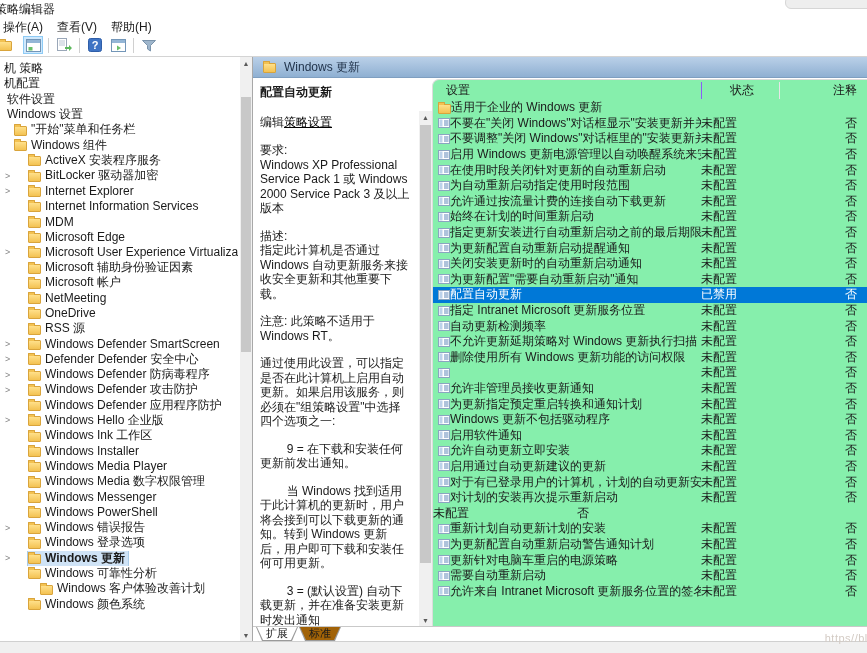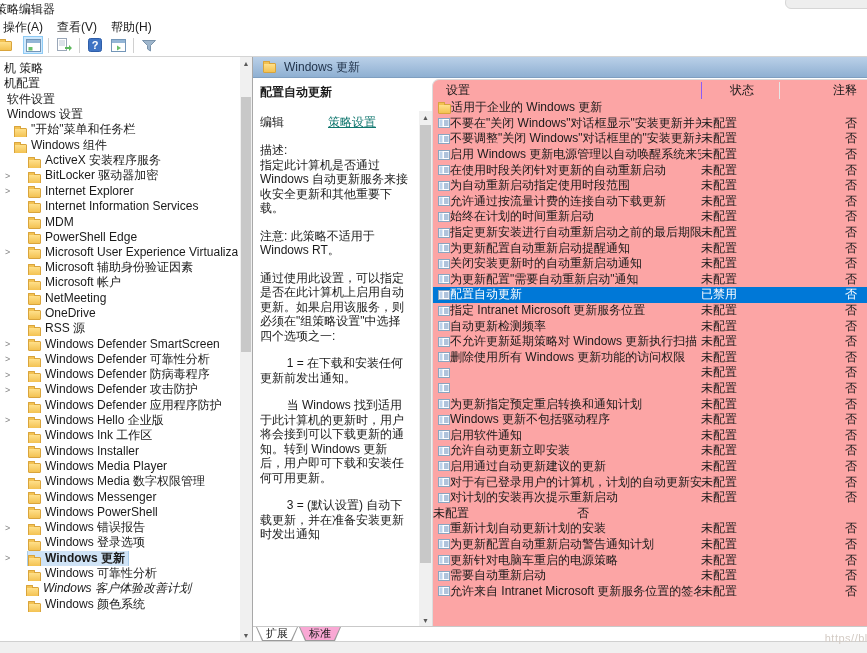--- a/index.html
+++ b/index.html
@@ -27,70 +27,70 @@
     background:#f3c252; border:1px solid #d9a43b; border-bottom:none; border-radius:1px 1px 0 0; }
   .tbtn .folder.clip { margin-left:-9px; }
   
   #main { display:flex; height:584px; }
   #left-panel { width:253px; flex:none; border-right:1px solid #a8a8a8;
     position:relative; overflow:hidden; background:#fff; }
   #tree { padding:4px 14px 0 0; }
   .trow { height:15.3px; display:flex; align-items:center; white-space:nowrap; overflow:hidden; }
   .arrow-slot { width:26px; flex:none; color:#838383; font-size:9px; padding-left:3px; }
   .tlabel { padding-left:4px; }
-  .hl { display:flex; align-items:flex-end; }
+  .hl { display:flex; align-items:center; }
   .trow.sel .hl { background:#cfe3f6; outline:1px solid #a9cbe8; padding-right:3px; }
   .trow.sel .tlabel { font-weight:bold; }
   
   .sb { position:absolute; width:12px; background:#f0f0f0; }
   .sb .sb-arrow { position:absolute; left:0; width:12px; height:12px; font-size:7px;
     color:#5a5a5a; display:flex; align-items:center; justify-content:center; }
   .sb .up { top:0; } .sb .down { bottom:0; }
   .sb .thumb { position:absolute; left:1px; width:10px; background:#c8c8c8; }
   #tree-scroll { right:0; top:0; bottom:0; }
   #tree-scroll .thumb { top:40px; height:255px; }
   
   #right-side { flex:1; display:flex; flex-direction:column; min-width:0; background:#fff; }
   #header-bar { height:21px; flex:none; background:linear-gradient(#bad0e8,#8fb0d2);
     border-bottom:1px solid #7f9fc0; display:flex; align-items:center; gap:8px;
     padding-left:10px; color:#22344c; }
   #content { flex:1; display:flex; min-height:0; }
   #detail { width:166px; flex:none; padding:7px 8px 0 7px; overflow:hidden; line-height:14.5px; }
   #detail .ptitle { font-weight:bold; margin-bottom:15px; }
   #detail .editline { margin-bottom:14px; }
-  #detail .link { color:#0f766e; text-decoration:underline; cursor:pointer;padding-left:44px; }
+  #detail .link { color:#000000; text-decoration:underline; cursor:pointer; }
   #detail p { white-space:pre-wrap; margin-bottom:13px; }
   #mid-scroll { width:13px; flex:none; position:relative; }
   #mid-scroll .track { position:absolute; top:33px; bottom:0; left:0; right:0; background:#f0f0f0; }
   #mid-scroll .sb-arrow { position:absolute; left:0; width:13px; height:12px; font-size:7px;
     color:#5a5a5a; display:flex; align-items:center; justify-content:center; }
   #mid-scroll .up { top:0; } #mid-scroll .down { bottom:0; }
   #mid-scroll .thumb { position:absolute; top:14px; left:1px; width:11px; height:438px; background:#c8c8c8; }
   
-  #list-panel { flex:1; min-width:0; display:flex; flex-direction:column; background:#fca5a5;
+  #list-panel { flex:1; min-width:0; display:flex; flex-direction:column; background:#86efac;
     border-left:1px solid #dcdcdc; border-top:1px solid #dcdcdc; border-top-left-radius:7px; margin-top:1px; overflow:hidden; }
   #list-header { height:20px; flex:none; display:flex; align-items:center; }
   #list-header .c-set { flex:1; padding-left:13px; }
   #list-header .c-status { width:78px; flex:none; border-left:1px solid #8b5cf6; padding-left:28px; }
   #list-header .c-comment { width:88px; flex:none; border-left:1px solid #e6e6e6;
     text-align:right; padding-right:10px; }
   #list-body { flex:1; overflow:hidden; }
   .lrow { height:15.6px; display:flex; align-items:center; }
   .lrow .lcell { flex:1; min-width:0; display:flex; align-items:center; 
     padding-left:5px; white-space:nowrap; overflow:hidden; }
   .lrow .lstatus { width:78px; flex:none; white-space:nowrap; overflow:hidden; }
   .lrow .lcomment { width:88px; flex:none; text-align:right; padding-right:10px; }
   .lrow.sel { background:#0078d7; color:#fff; }
   .picon { width:12px; height:12px; flex:none; display:flex; }
   
   #tabs-row { height:15px; flex:none; border-top:1px solid #c9c9c9; display:flex; padding-left:3px; }
   .tabw { background:#9a9a9a; clip-path:polygon(0 0,100% 0,calc(100% - 6px) 100%,6px 100%);
     padding:0 1px 1px 1px; margin-right:1px; height:14px; }
   .tab { height:13px; padding:0 9px; font-size:11px; display:flex; align-items:center;
-    clip-path:polygon(0 0,100% 0,calc(100% - 6px) 100%,6px 100%); background:#f9a8d4; }
+    clip-path:polygon(0 0,100% 0,calc(100% - 6px) 100%,6px 100%); background:#a16207; }
   .tab.active { background:#ffffff; }
   #statusbar { height:12px; background:#f0f0f0; border-top:1px solid #d0d0d0; }
   #watermark { position:absolute; right:-14px; bottom:9px; color:#d3cbc4; font-size:11px;
     letter-spacing:.5px; pointer-events:none; }
 </style>
 </head>
 <body>
 
 <div id="titlebar">
   <span id="title-text">策略编辑器</span>
@@ -213,21 +213,21 @@
           <span class="arrow-slot"></span>
           <span class="hl">
             <span class="folder"></span>
             <span class="tlabel">MDM</span>
           </span>
         </div>
         <div class="trow" style="padding-left: 2px;">
           <span class="arrow-slot"></span>
           <span class="hl">
             <span class="folder"></span>
-            <span class="tlabel">PowerShell Edge</span>
+            <span class="tlabel">Microsoft Edge</span>
           </span>
         </div>
         <div class="trow" style="padding-left: 2px;">
           <span class="arrow-slot">&gt;</span>
           <span class="hl">
             <span class="folder"></span>
             <span class="tlabel">Microsoft User Experience Virtualization</span>
           </span>
         </div>
         <div class="trow" style="padding-left: 2px;">
@@ -269,21 +269,21 @@
           <span class="arrow-slot">&gt;</span>
           <span class="hl">
             <span class="folder"></span>
             <span class="tlabel">Windows Defender SmartScreen</span>
           </span>
         </div>
         <div class="trow" style="padding-left: 2px;">
           <span class="arrow-slot">&gt;</span>
           <span class="hl">
             <span class="folder"></span>
-            <span class="tlabel">Windows Defender 可靠性分析</span>
+            <span class="tlabel">Defender Defender 安全中心</span>
           </span>
         </div>
         <div class="trow" style="padding-left: 2px;">
           <span class="arrow-slot">&gt;</span>
           <span class="hl">
             <span class="folder"></span>
             <span class="tlabel">Windows Defender 防病毒程序</span>
           </span>
         </div>
         <div class="trow" style="padding-left: 2px;">
@@ -370,21 +370,21 @@
             <span class="tlabel">Windows 更新</span>
           </span>
         </div>
         <div class="trow" style="padding-left: 2px;">
           <span class="arrow-slot"></span>
           <span class="hl">
             <span class="folder"></span>
             <span class="tlabel">Windows 可靠性分析</span>
           </span>
         </div>
-        <div class="trow" style="padding-left: 0; font-style: italic;">
+        <div class="trow" style="padding-left: 14px;">
           <span class="arrow-slot"></span>
           <span class="hl">
             <span class="folder"></span>
             <span class="tlabel">Windows 客户体验改善计划</span>
           </span>
         </div>
         <div class="trow" style="padding-left: 2px;">
           <span class="arrow-slot"></span>
           <span class="hl">
             <span class="folder"></span>
@@ -405,25 +405,27 @@
       <span>Windows 更新</span>
     </div>
 
     <div id="content">
       <div id="detail">
         <div class="ptitle">配置自动更新</div>
         <div class="editline">
           <span>编辑</span><span class="link">策略设置</span>
         </div>
         <div id="detail-paras">
+            <p>要求:
+Windows XP Professional Service Pack 1 或 Windows 2000 Service Pack 3 及以上版本</p>
             <p>描述:
 指定此计算机是否通过 Windows 自动更新服务来接收安全更新和其他重要下载。</p>
             <p>注意: 此策略不适用于 Windows RT。</p>
             <p>通过使用此设置，可以指定是否在此计算机上启用自动更新。如果启用该服务，则必须在"组策略设置"中选择四个选项之一:</p>
-            <p>        1 = 在下载和安装任何更新前发出通知。</p>
+            <p>        9 = 在下载和安装任何更新前发出通知。</p>
             <p>        当 Windows 找到适用于此计算机的更新时，用户将会接到可以下载更新的通知。转到 Windows 更新后，用户即可下载和安装任何可用更新。</p>
             <p>        3 = (默认设置) 自动下载更新，并在准备安装更新时发出通知</p>
           </div>
       </div>
 
       <div id="mid-scroll">
         <div class="track">
           <span class="sb-arrow up">▲</span>
           <span class="thumb"></span>
           <span class="sb-arrow down">▼</span>
@@ -720,20 +722,21 @@
               <span class="lcell">
                 <span class="picon">
                   <svg width="12" height="12">
                     <rect x="0.5" y="1.5" width="11" height="9" fill="#fff" stroke="#8aa5c0"></rect>
                     <rect x="1.5" y="2.5" width="3" height="7" fill="#bcd2ea"></rect>
                     <line x1="6" y1="4" x2="10.5" y2="4" stroke="#5f87b8"></line>
                     <line x1="6" y1="6" x2="10.5" y2="6" stroke="#5f87b8"></line>
                     <line x1="6" y1="8" x2="10.5" y2="8" stroke="#5f87b8"></line>
                   </svg>
                 </span>
+                <span>允许非管理员接收更新通知</span>
               </span>
               <span class="lstatus">未配置</span>
               <span class="lcomment">否</span>
             </div>
             <div class="lrow">
               <span class="lcell">
                 <span class="picon">
                   <svg width="12" height="12">
                     <rect x="0.5" y="1.5" width="11" height="9" fill="#fff" stroke="#8aa5c0"></rect>
                     <rect x="1.5" y="2.5" width="3" height="7" fill="#bcd2ea"></rect>

